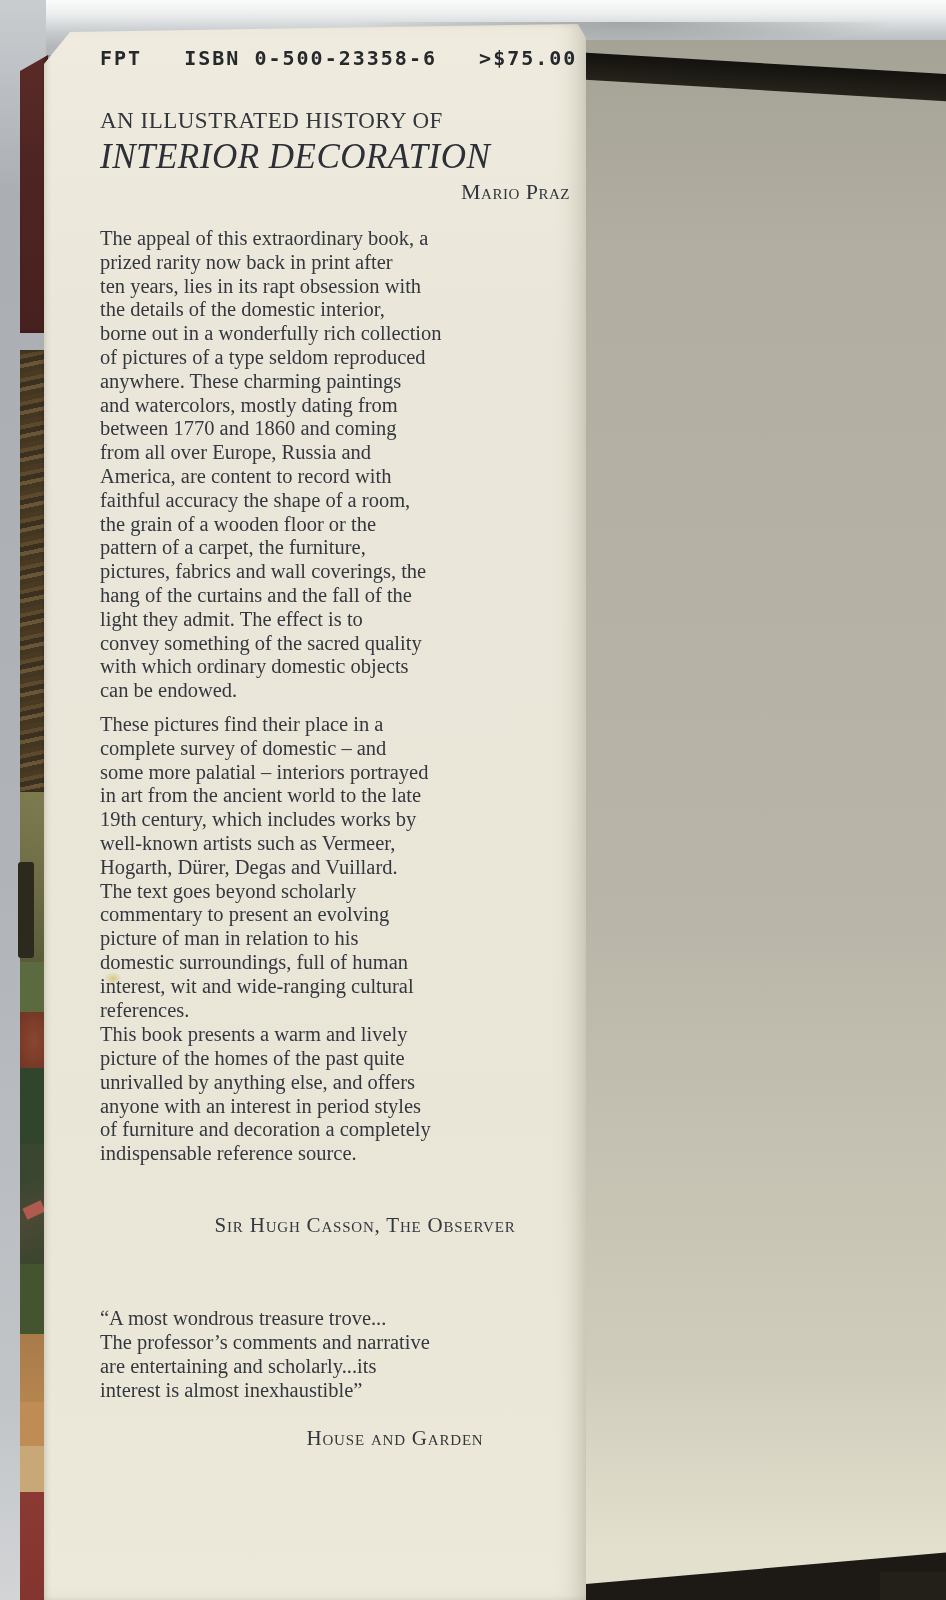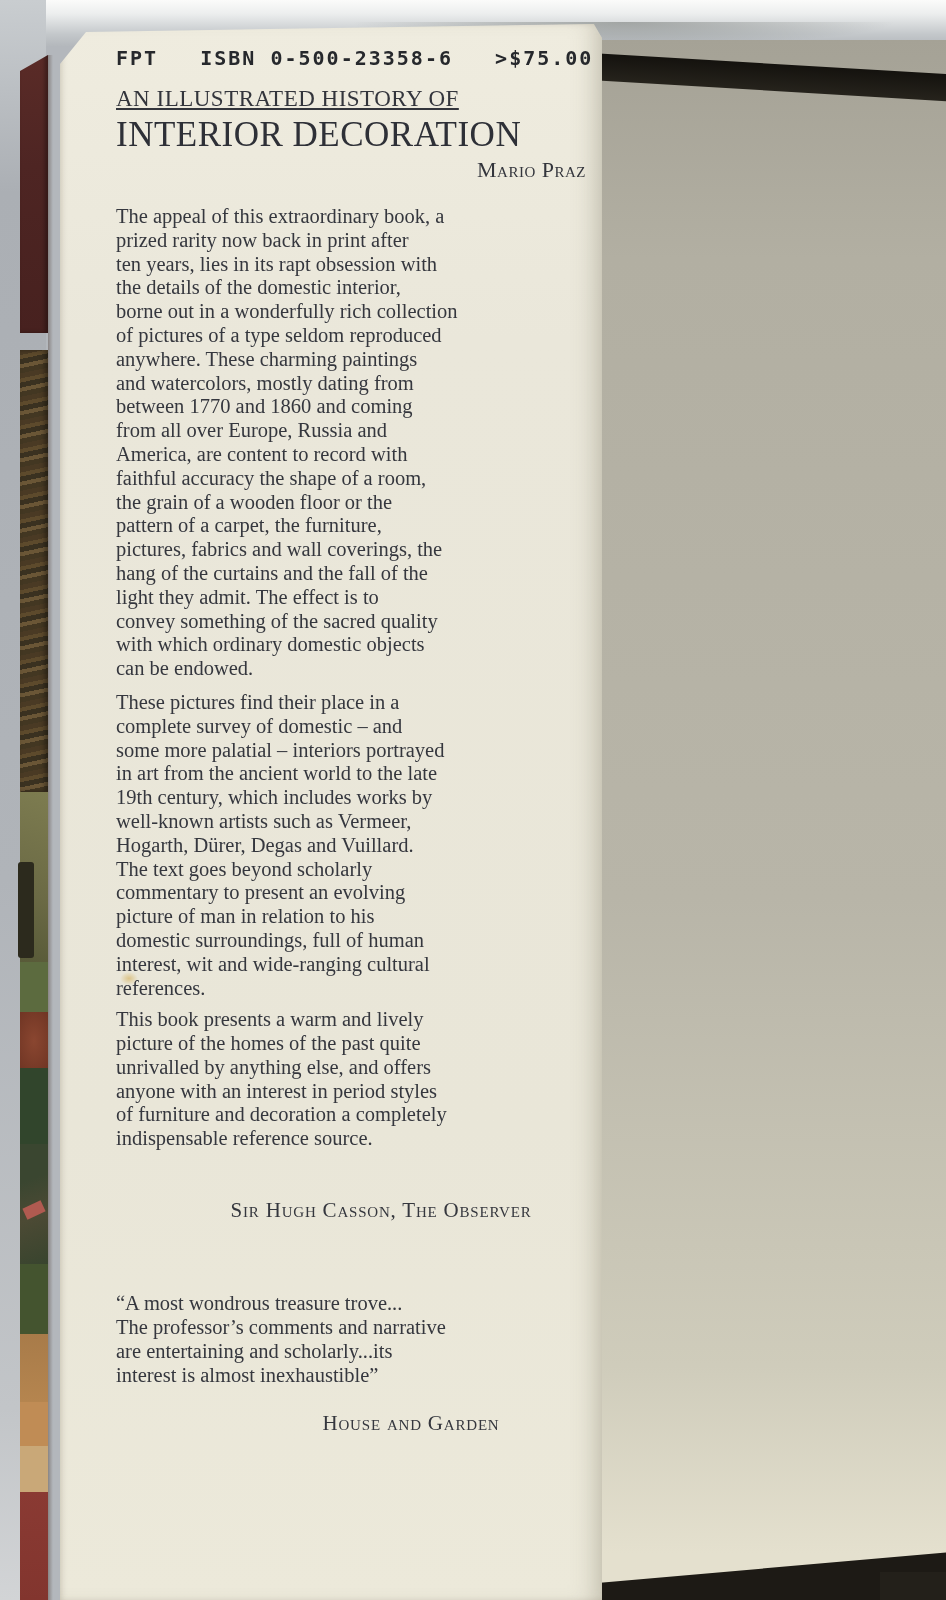--- a/index.html
+++ b/index.html
@@ -63,40 +63,40 @@
   .seg-pink{top:1204px;height:12px;width:20px;left:8px;background:#b05a50;transform:rotate(-25deg);}
   .seg-green2{top:1264px;height:70px;background:#44542f;}
   .seg-tan{top:1334px;height:68px;background:linear-gradient(180deg,#a87b49,#b5854f);}
   .seg-orange{top:1402px;height:44px;background:#c08c55;}
   .seg-pale{top:1446px;height:46px;background:#c9a878;}
   .seg-red-bottom{top:1492px;height:108px;background:linear-gradient(180deg,#8a3a33,#82352e);}
   .spine-shadow{position:absolute;left:32px;top:55px;width:5px;height:1545px;
     background:linear-gradient(90deg,rgba(60,40,30,.35),rgba(60,40,30,0));}
   
   .flap{
-    left:60px;top:24px;width:542px;height:1576px;
+    left:44px;top:24px;width:542px;height:1576px;
     background:linear-gradient(180deg,#efecdf 0%,#eae7da 20%,#e9e6d8 70%,#ece9da 100%);
     clip-path:polygon(0 40px,26px 8px,98.5% 0,100% 14px,100% 100%,0 100%);
     box-shadow:inset -20px 0 26px -16px rgba(110,105,85,.38),
                inset 3px 0 6px -2px rgba(90,80,60,.25);
     color:var(--ink,#343640);
   }
   .stain{
     left:60px;top:948px;width:18px;height:13px;border-radius:50%;
     background:radial-gradient(closest-side,#dcc489,rgba(220,196,137,0));
   }
   .flap-inner{position:absolute;left:56px;top:0;width:470px;}
   .isbn-line{
     margin-top:22px;
     font-family:"DejaVu Sans Mono", monospace;
     font-size:20px;font-weight:600;letter-spacing:2px;
     color:#26282c;white-space:pre;
   }
-  .series-title{margin-top:14px;font-size:23px;line-height:30px;letter-spacing:.5px;color:#33353c;text-decoration:underline;}
-  .main-title{font-size:35px;line-height:42px;letter-spacing:.5px;color:#2e3037;}
+  .series-title{margin-top:36px;font-size:23px;line-height:30px;letter-spacing:.5px;color:#33353c;}
+  .main-title{font-size:35px;line-height:42px;letter-spacing:.5px;color:#2e3037;font-style:italic;}
   .subtitle{font-size:23px;line-height:30px;letter-spacing:.5px;color:#33353c;}
   .author{font-size:22px;line-height:28px;font-variant:small-caps;letter-spacing:.5px;color:#33353c;text-align:right;}
   .blurb{margin-top:21px;font-size:20.5px;line-height:23.8px;white-space:pre-line;color:#35373e;}
   .review{margin-top:23px;font-size:20.5px;line-height:23.8px;white-space:pre-line;color:#35373e;}
   .attribution{font-size:21px;line-height:24px;font-variant:small-caps;letter-spacing:.8px;color:#35373e;text-align:center;}
   .attr-1{margin-left:60px;}
   .attr-2{margin-left:120px;}
 </style>
 </head>
 <body>
@@ -166,21 +166,21 @@
 in art from the ancient world to the late
 19th century, which includes works by
 well-known artists such as Vermeer,
 Hogarth, Dürer, Degas and Vuillard.
 The text goes beyond scholarly
 commentary to present an evolving
 picture of man in relation to his
 domestic surroundings, full of human
 interest, wit and wide-ranging cultural
 references.</div>
-    <div class="blurb" style="margin-top:8px">This book presents a warm and lively
+    <div class="blurb" style="margin-top:1px">This book presents a warm and lively
 picture of the homes of the past quite
 unrivalled by anything else, and offers
 anyone with an interest in period styles
 of furniture and decoration a completely
 indispensable reference source.</div>
 
     <div class="review">
       <div class="attribution attr-1">Sir Hugh Casson, The Observer</div>
     </div>
 

